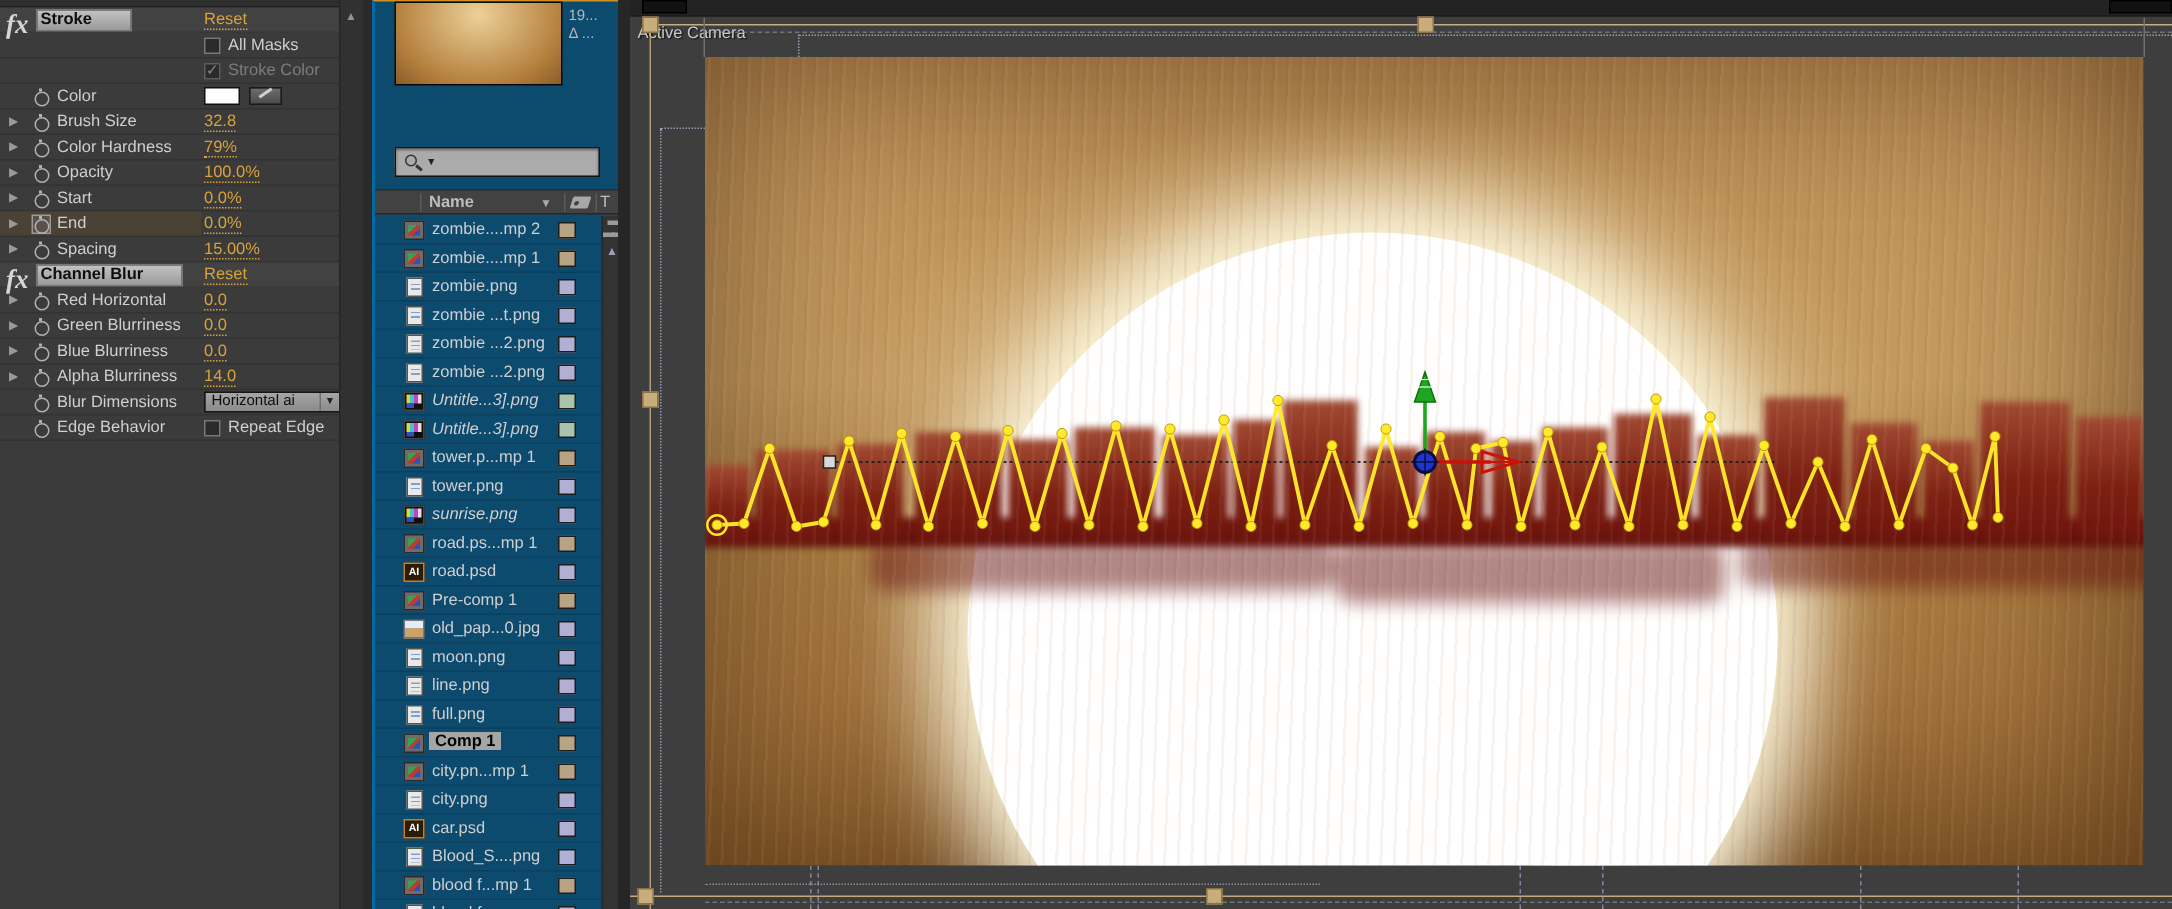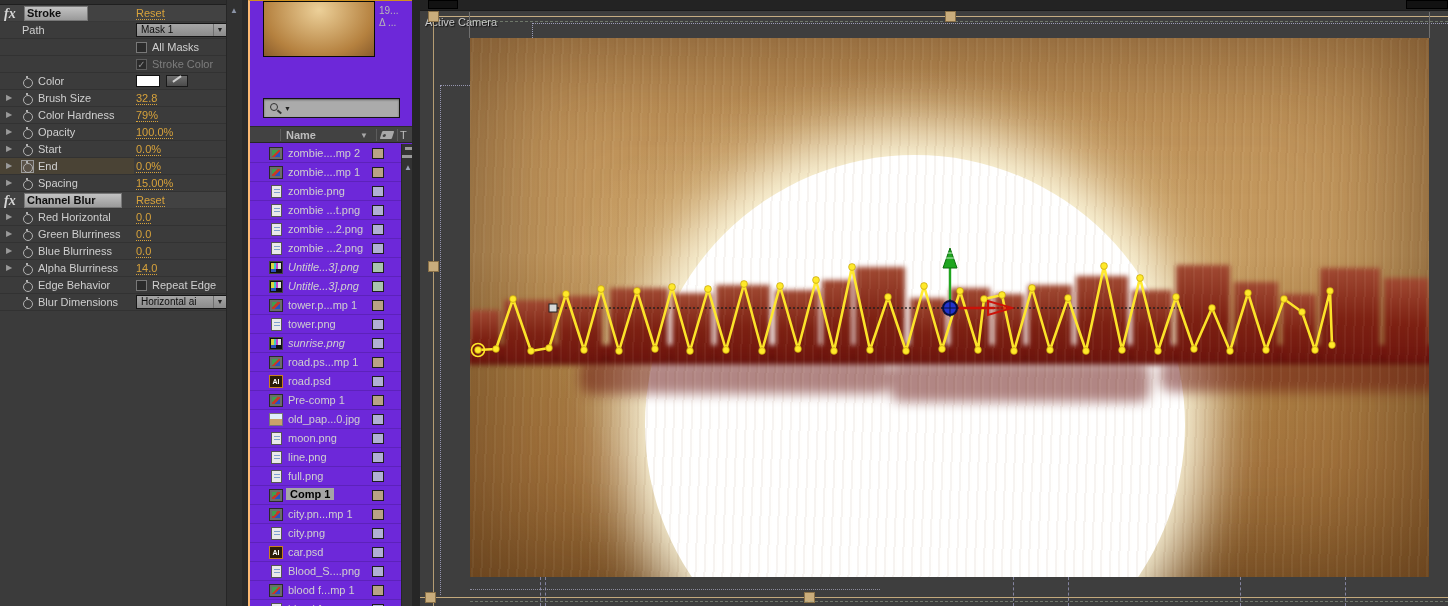--- a/index.html
+++ b/index.html
@@ -26,36 +26,36 @@
                 color:#0d0d0d; font-size:10px; line-height:12px; padding-left:4px; white-space:nowrap; overflow:hidden; }
   .fxrow .dd .ddar { position:absolute; right:1px; top:0; width:13px; height:12px; border-left:1px solid #6f6f6f;
                 font-size:7px; color:#222; text-align:center; line-height:12px; }
   .fxrow .cb { position:absolute; left:136px; top:3px; width:11px; height:11px; background:#2b2b2b;
                border:1px solid #787878; color:#c0c0c0; font-size:10px; line-height:10px; text-align:center; }
   .fxrow .cb.dis { color:#8a8a8a; border-color:#5e5e5e; }
   .fxrow .cbl { position:absolute; left:152px; top:2px; }
   .fxrow .cbl.dis { color:#7d7d7d; }
   .fxrow.hdr { background:#424242; }
   .fxrow.hdr .fxi { position:absolute; left:4px; top:1px; font-family:"Liberation Serif",serif;
-                    font-style:italic; font-weight:bold; color:#d5d5d5; font-size:14px; }
+                    font-style:italic; font-weight:bold; color:#d5d5d5; font-size:18px; }
   .fxrow.hdr .hname { position:absolute; left:24px; top:1px; font-weight:bold; color:#0e0e0e;
                       background:linear-gradient(#c2c2c2,#9a9a9a); padding:0 26px 1px 2px; border:1px solid #777; }
   .fxrow .reset { position:absolute; left:136px; top:2px; color:#d7a23b; border-bottom:1px dotted #d7a23b; cursor:pointer; }
   .colorwell { position:absolute; left:136px; top:2px; width:24px; height:12px; background:#fff; border:1px solid #111; }
   .dropper { position:absolute; left:166px; top:2px; width:22px; height:12px; background:linear-gradient(#6d6d6d,#4b4b4b);
              border:1px solid #1a1a1a; }
   .dropper::before { content:""; position:absolute; left:5px; top:2px; width:10px; height:2px;
              background:#cfcfcf; transform:rotate(-35deg); }
   #fx-scroll { position:absolute; left:226px; top:0; width:16px; height:606px; background:#313131; border-left:1px solid #262626; }
   #fx-scroll .up { position:absolute; left:3px; top:6px; font-size:8px; color:#8a93a5; }
   #fx-right-gap { position:absolute; left:242px; top:0; width:6px; height:606px; background:#2a2a2a; }
 
   
-  #proj-panel { position:absolute; left:248px; top:0; width:164px; height:606px; background:#6d28d9;
-                border-left:2px solid #fdba74; border-top:1px solid #cf9122; }
+  #proj-panel { position:absolute; left:248px; top:0; width:164px; height:606px; background:#0c4a6e;
+                border-left:2px solid #0369a1; border-top:1px solid #cf9122; }
   #proj-thumb { position:absolute; left:13px; top:0; width:112px; height:56px; border:1px solid #0a0a0a;
                 background:radial-gradient(ellipse at 50% 15%, #ecd099, #b5813f 70%, #8a5c2b); }
   .proj-info { position:absolute; left:129px; color:#b8b8b8; font-size:10px; }
   #proj-search { position:absolute; left:13px; top:97px; width:137px; height:20px; background:#ababab;
                  border:1px solid #141414; box-shadow:inset 0 1px 2px rgba(0,0,0,.45); }
   .mag { position:absolute; left:6px; top:4px; width:8px; height:8px; border:1.5px solid #333; border-radius:50%; }
   .mag::after { content:""; position:absolute; left:6px; top:7px; width:5px; height:1.5px; background:#333; transform:rotate(40deg); }
   #proj-search .sar { position:absolute; left:20px; top:6px; font-size:7px; color:#222; }
   #proj-header { position:absolute; left:0; top:125px; width:162px; height:17px; background:#424242;
                  border-top:1px solid #2c2c2c; border-bottom:1px solid #262626; font-size:11px; color:#bdbdbd; }
@@ -129,24 +129,20 @@
 
 <div id="fx-panel">
   <div id="fx-top-cut"></div>
   <div id="fx-rows">
       <div class="fxrow hdr">
         <span class="fxi">fx</span>
         <span class="hname">Stroke</span>
         <span class="reset">Reset</span>
       </div>
       <div class="fxrow">
-        <span class="lbl noicon">Path</span>
-        <div class="dd">Mask 1<span class="ddar">▼</span></div>
-      </div>
-      <div class="fxrow">
         <div class="cb"></div>
         <span class="cbl">All Masks</span>
       </div>
       <div class="fxrow">
         <div class="cb dis">✓</div>
         <span class="cbl dis">Stroke Color</span>
       </div>
       <div class="fxrow">
         <span class="sw"></span>
         <span class="lbl">Color</span>
@@ -214,28 +210,28 @@
         <span class="val">0.0</span>
       </div>
       <div class="fxrow">
         <span class="tri">▶</span>
         <span class="sw"></span>
         <span class="lbl">Alpha Blurriness</span>
         <span class="val">14.0</span>
       </div>
       <div class="fxrow">
         <span class="sw"></span>
+        <span class="lbl">Blur Dimensions</span>
+        <div class="dd">Horizontal ai<span class="ddar">▼</span></div>
+      </div>
+      <div class="fxrow">
+        <span class="sw"></span>
         <span class="lbl">Edge Behavior</span>
         <div class="cb"></div>
         <span class="cbl">Repeat Edge</span>
-      </div>
-      <div class="fxrow">
-        <span class="sw"></span>
-        <span class="lbl">Blur Dimensions</span>
-        <div class="dd">Horizontal ai<span class="ddar">▼</span></div>
       </div>
     </div>
   <div id="fx-scroll">
     <div class="up">▲</div>
   </div>
   <div id="fx-right-gap"></div>
 </div>
 
 <div id="proj-panel">
   <div id="proj-thumb"></div>

